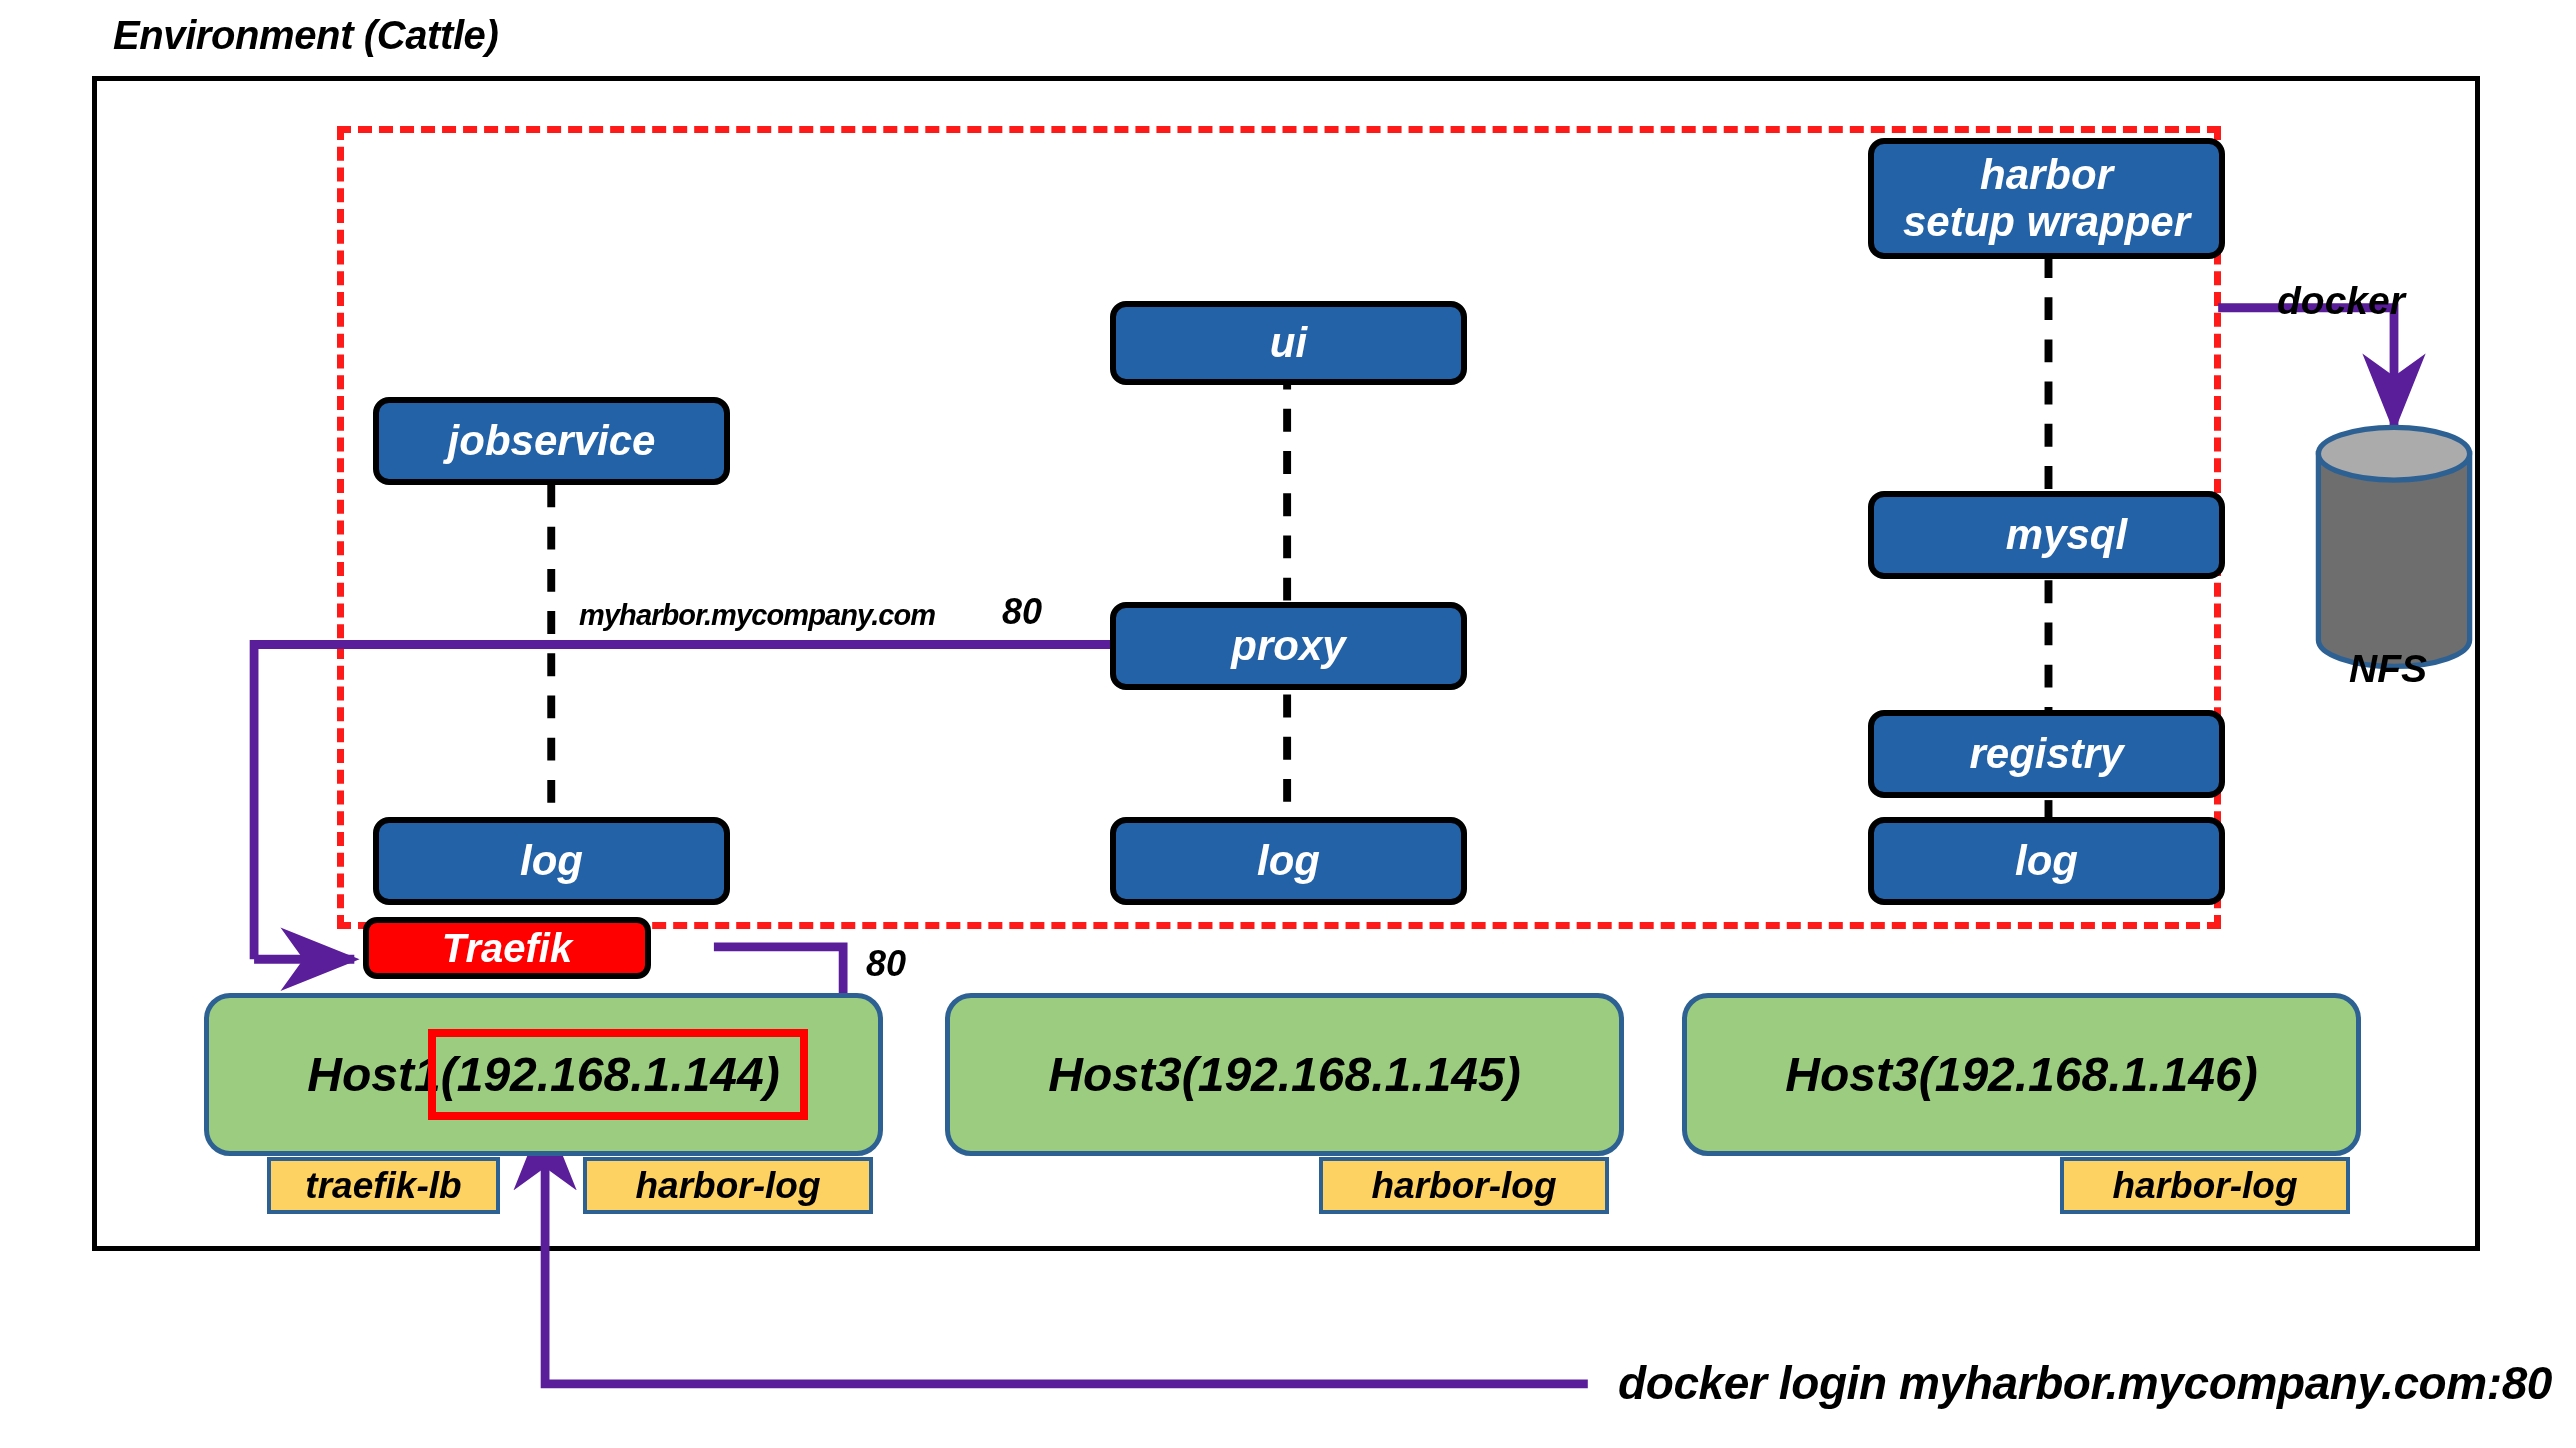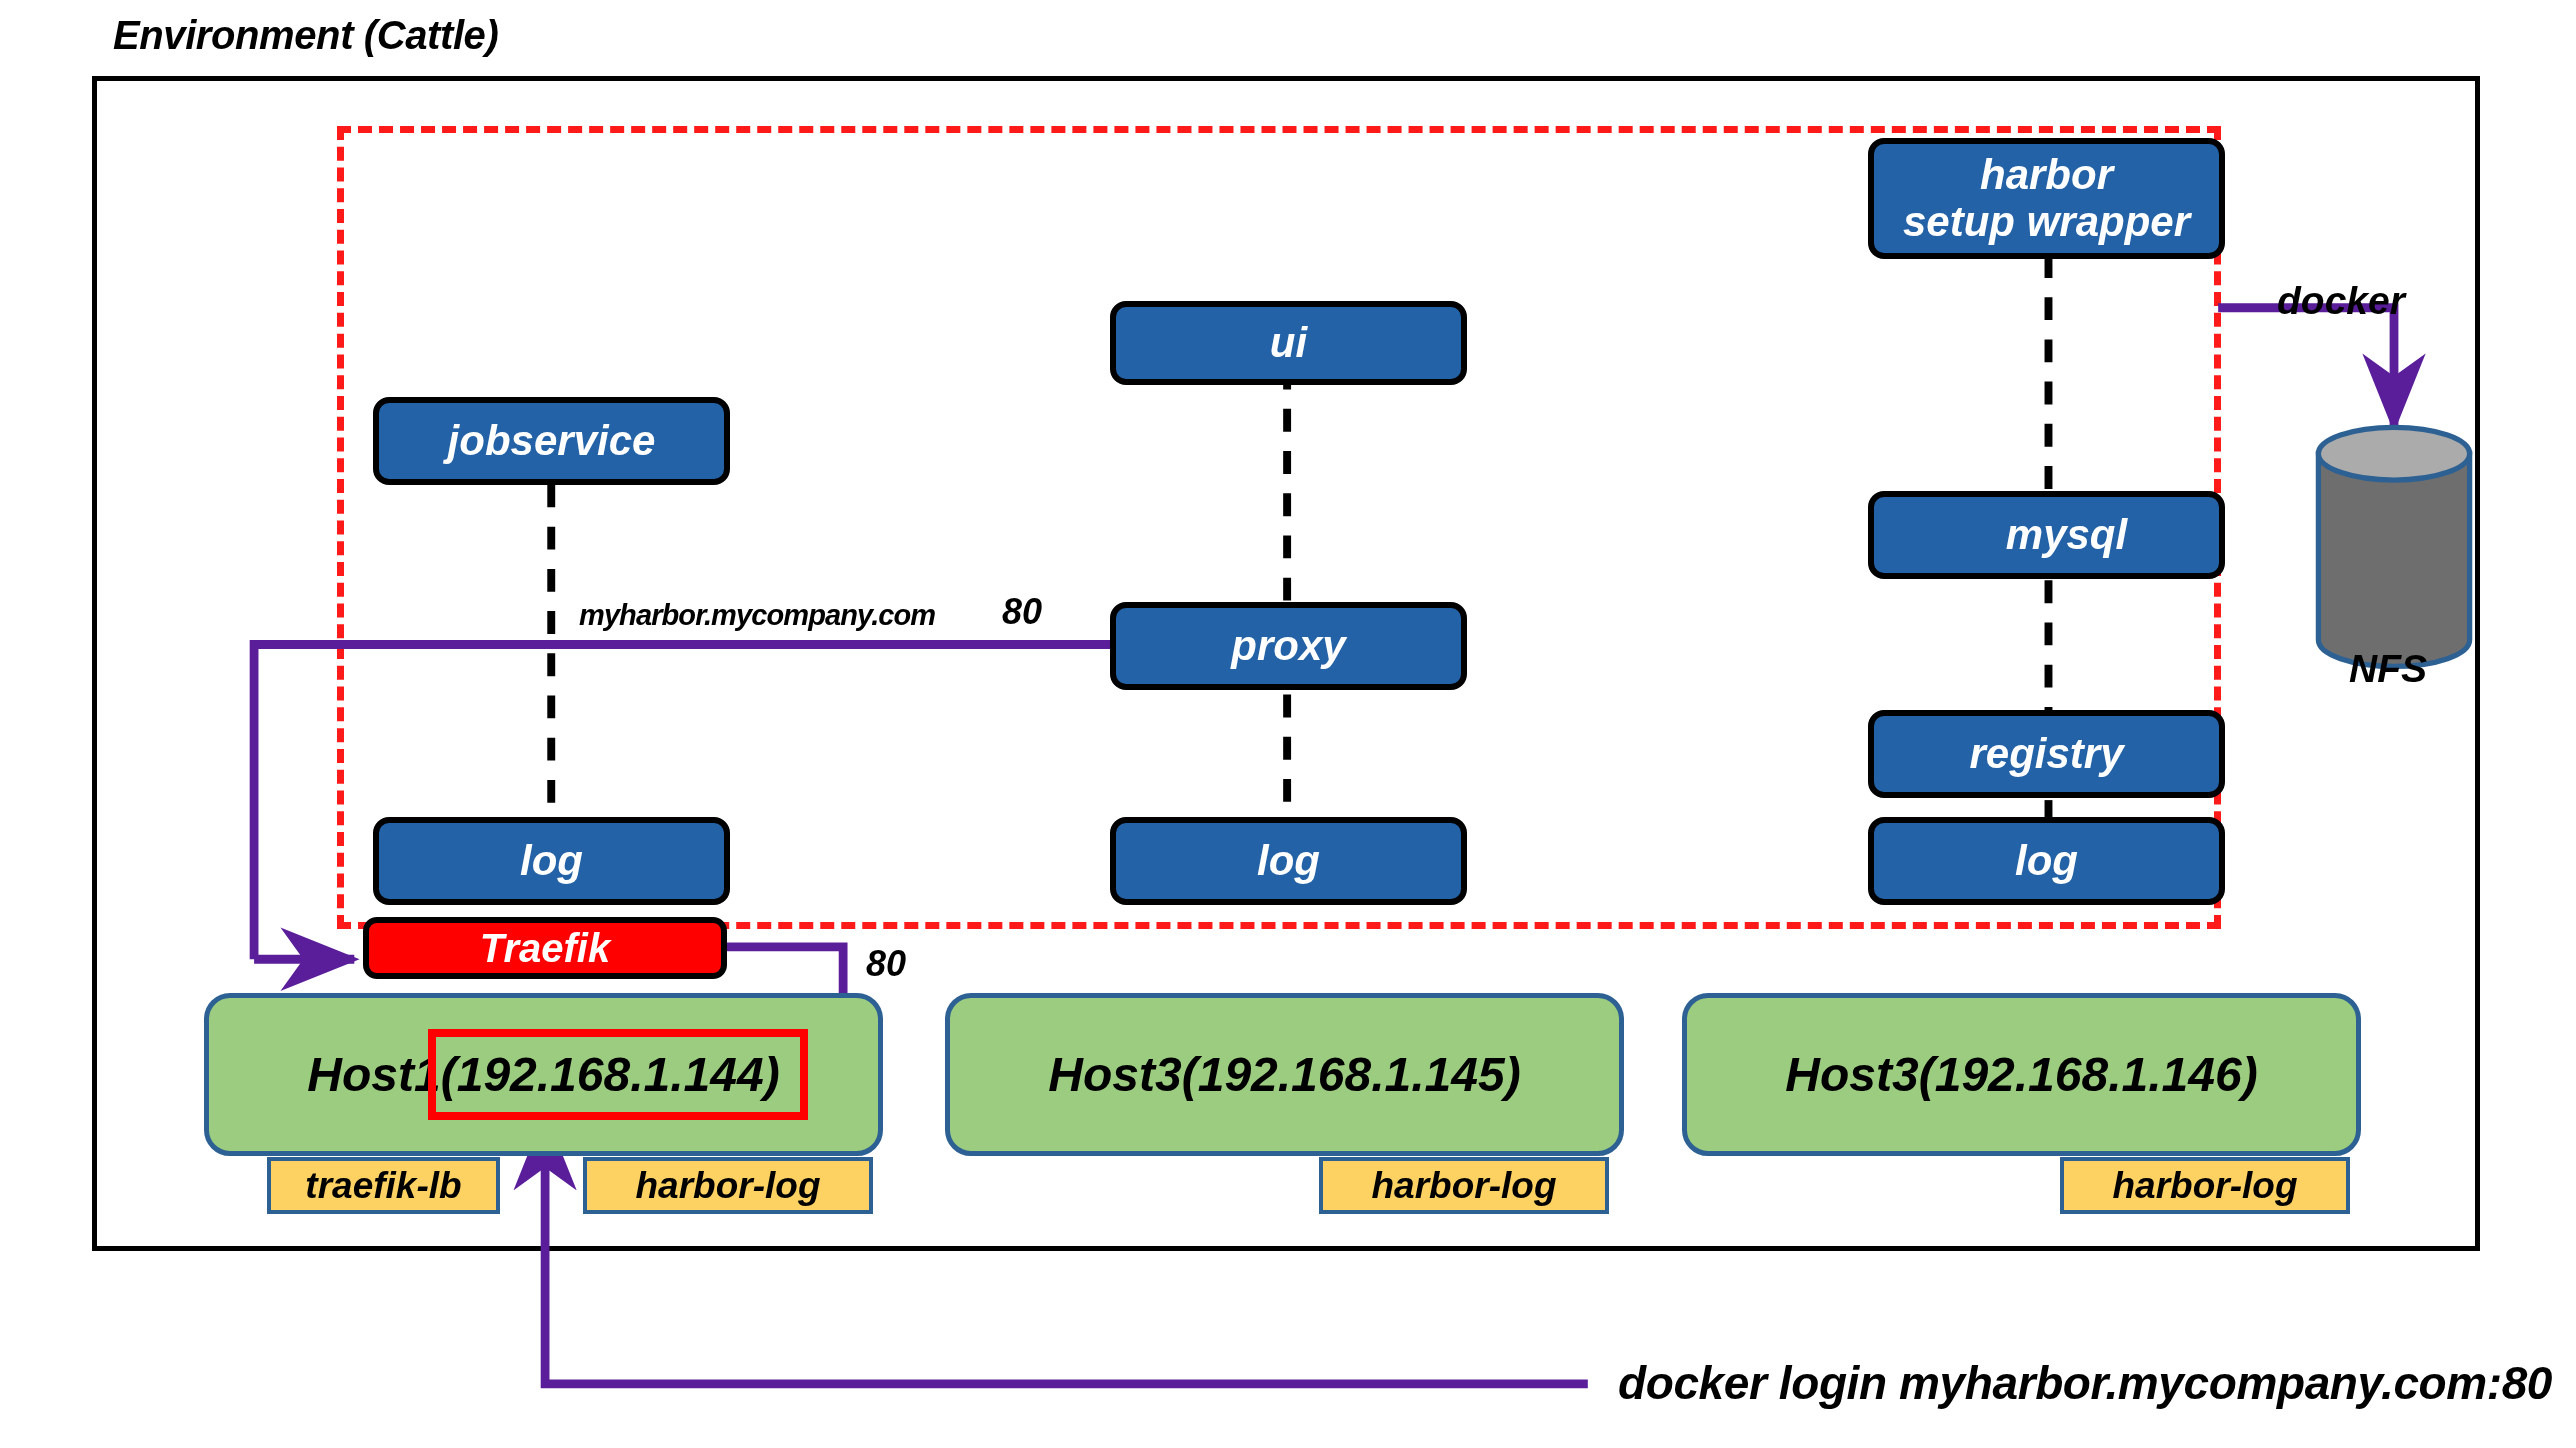--- a/index.html
+++ b/index.html
@@ -200,21 +200,21 @@
   <div class="txt edge-label-small" style="left:579px; top:600px;">myharbor.mycompany.com</div>
 
   <div class="txt edge-label-port" style="left:1002px; top:593px;">80</div>
 
   <div class="txt edge-label-port" style="left:866px; top:945px;">80</div>
 
   <div class="txt edge-label-volumes" style="left:2277px; top:281px;">docker</div>
 
   <div class="txt nfs-label" style="left:2349px; top:649px;">NFS</div>
 
-  <div class="node traefik-box" style="left:363px; top:917px; width:364px; height:62px;">Traefik</div>
+  <div class="node traefik-box" style="left:363px; top:917px; width:288px; height:62px;">Traefik</div>
 
   <div class="node host-box" style="left:204px; top:993px; width:679px; height:163px;">
     <span>Host1 </span>
     <span>(192.168.1.144)</span>
   </div>
   <div class="host-ip-highlight" style="left:428px; top:1029px; width:380px; height:91px;"></div>
 
   <div class="node tag-box" style="left:251px; top:1157px; width:233px; height:57px;">traefik-lb</div>
 
   <div class="node tag-box" style="left:567px; top:1157px; width:290px; height:57px;">harbor-log</div>

